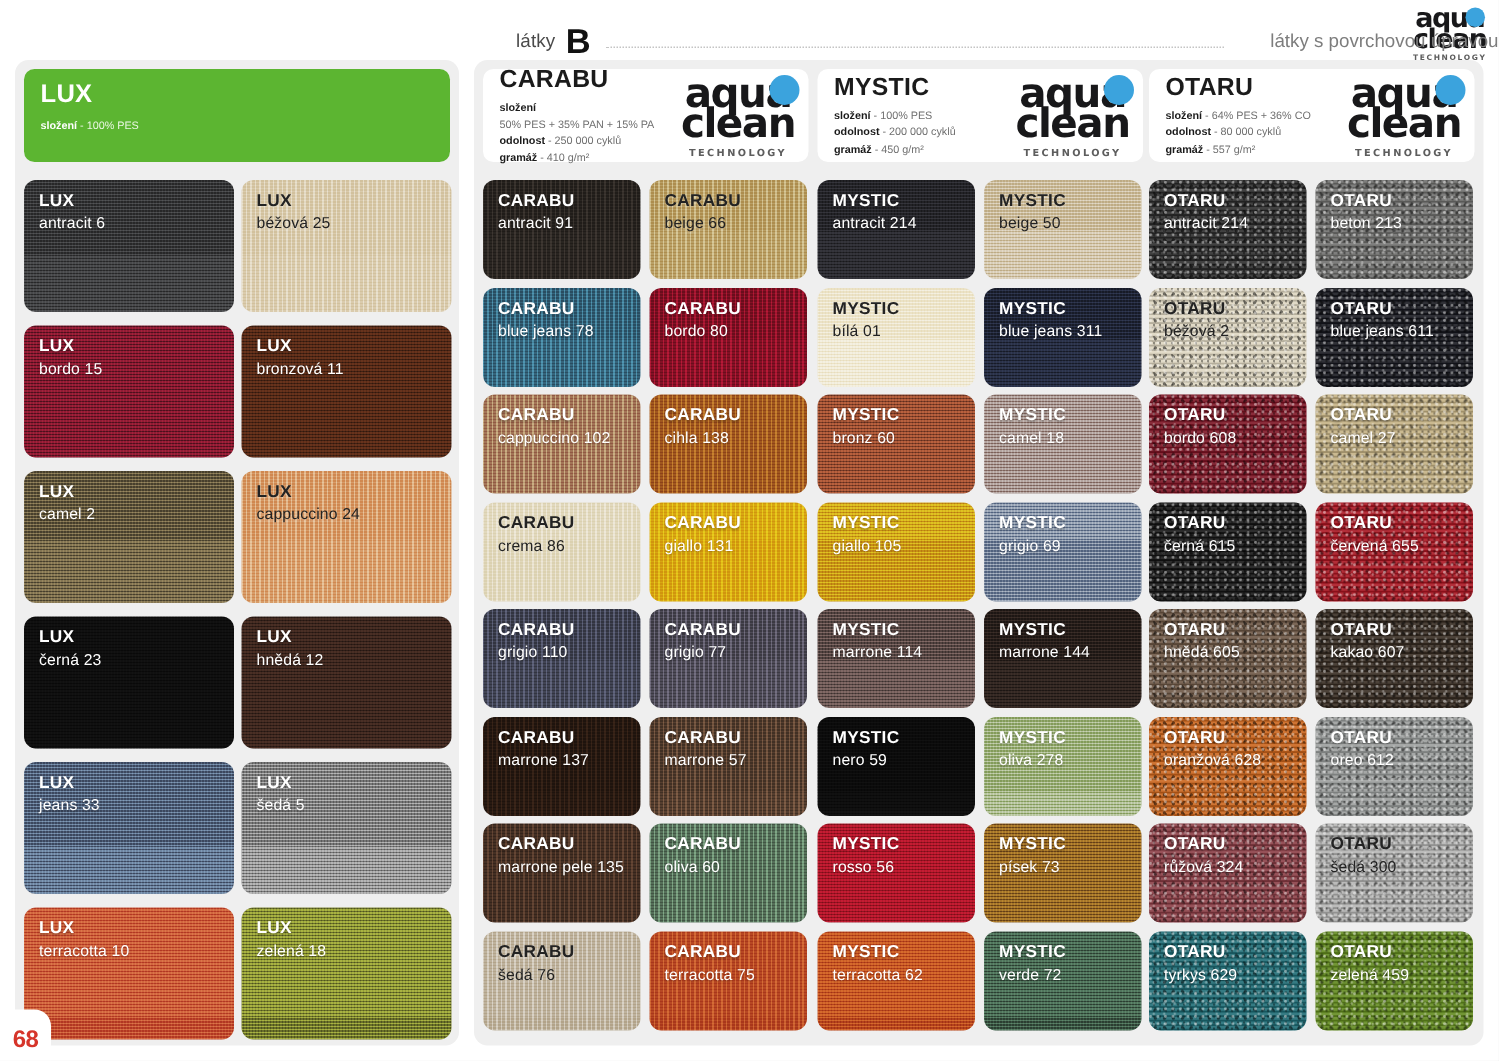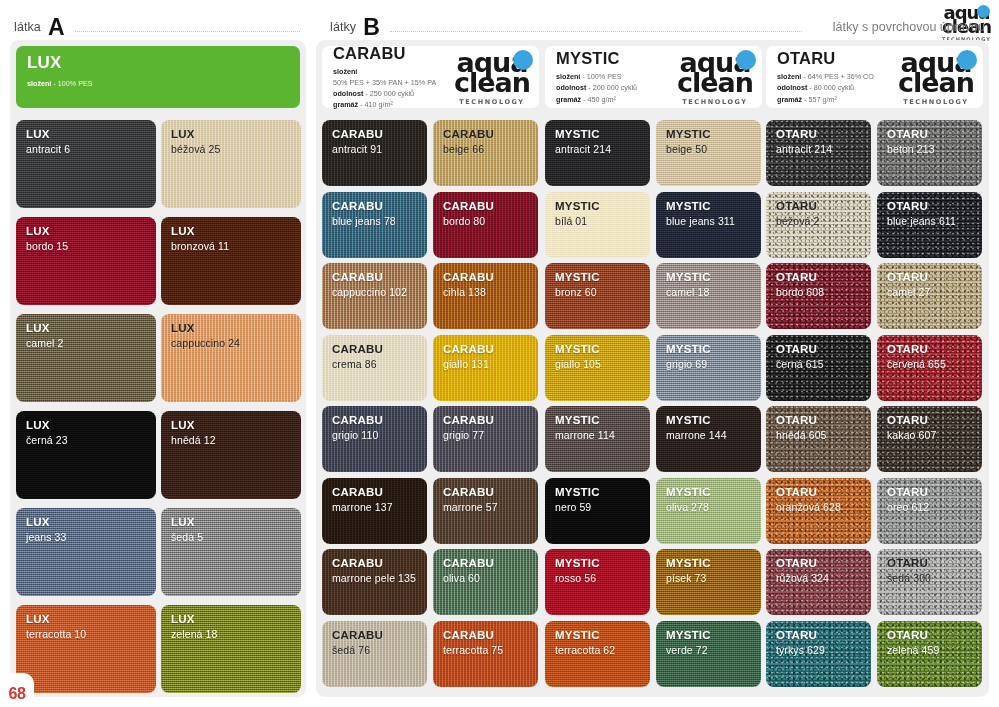--- a/index.html
+++ b/index.html
@@ -18,21 +18,21 @@
 
   .sec-head {
     position: absolute;
     display: flex;
     align-items: center;
     gap: 7px;
     height: 26px;
     top: 14px;
   }
   .sec-head.left  { left: 14px; width: 290px; }
-  .sec-head.right { left: 330px; width: 655px; }
+  .sec-head.right { left: 344px; width: 655px; }
 
   .sec-word {
     font-size: 12.5px;
     color: #4a4a4a;
     letter-spacing: .1px;
     white-space: nowrap;
   }
   .sec-letter {
     font-size: 23px;
     font-weight: bold;
@@ -222,25 +222,20 @@
 
 <div class="page">
 
   <div class="aqualogo logo-top">
     <span class="l1">aqua</span>
     <span class="drop"></span>
     <span class="l2">clean</span>
     <span class="tech">TECHNOLOGY</span>
   </div>
 
-  <div class="sec-head left">
-    <span class="sec-word">látka</span>
-    <span class="sec-letter">A</span>
-    <span class="dotline"></span>
-  </div>
 
   <div class="sec-head right">
     <span class="sec-word">látky</span>
     <span class="sec-letter">B</span>
     <span class="dotline"></span>
     <span class="sec-note">látky s povrchovou úpravou</span>
   </div>
 
   <div class="panel" id="panel-a"></div>
 

